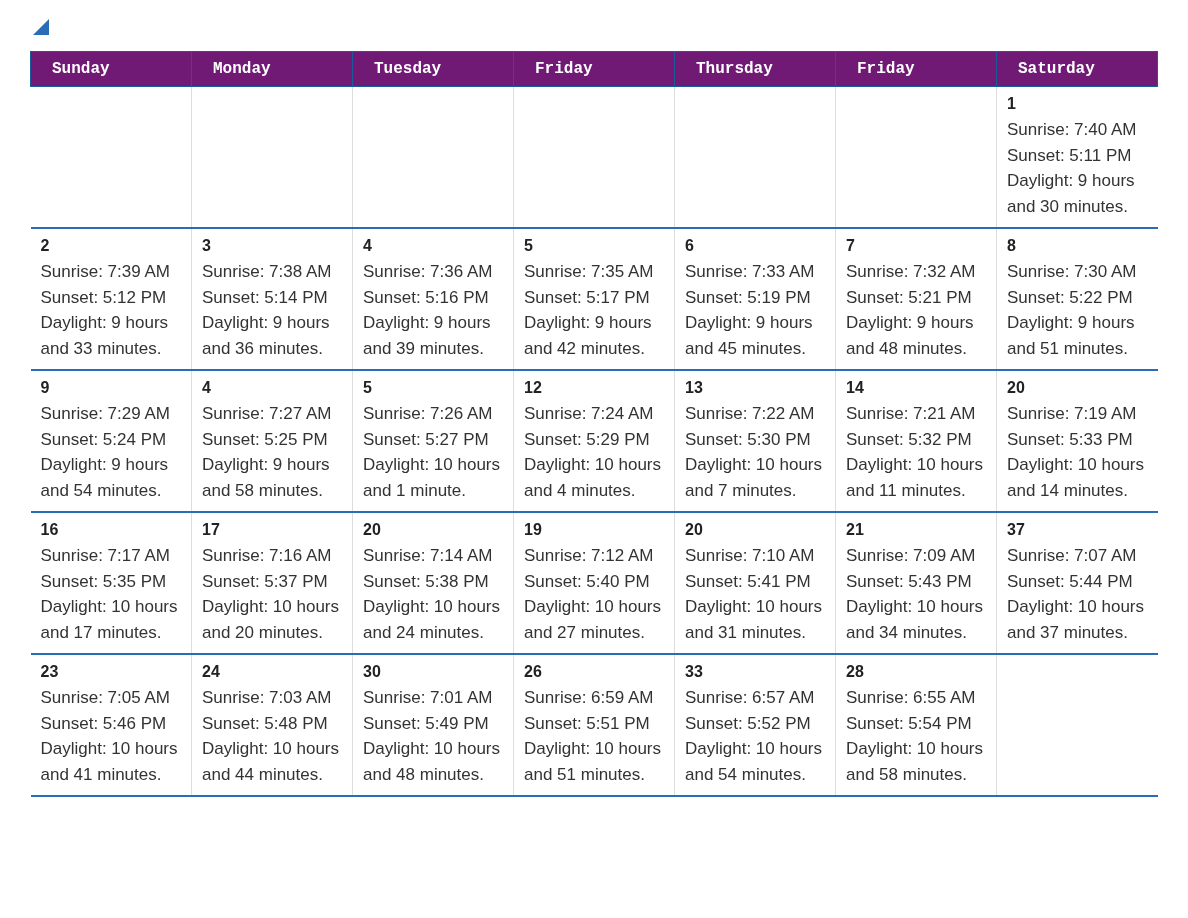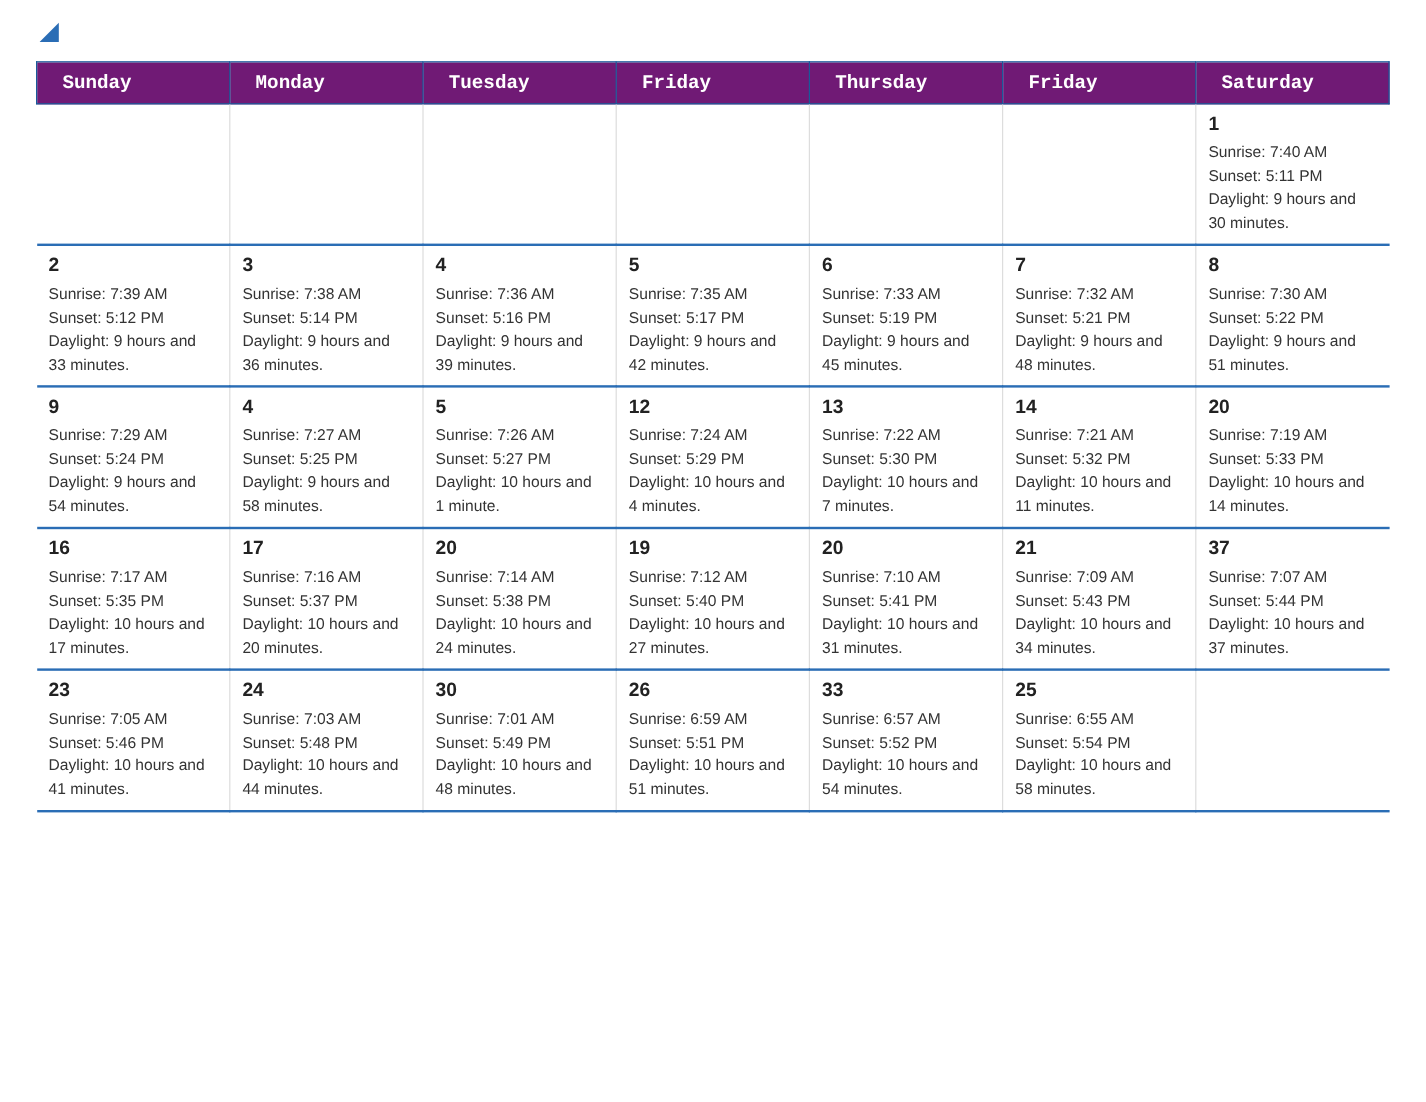--- a/index.html
+++ b/index.html
@@ -68,21 +68,21 @@
       border-right: none;
     }
     .day-number {
       font-size: 16px;
       font-weight: bold;
       color: #222;
       display: block;
       margin-bottom: 4px;
     }
     .day-info {
-      font-size: 13px;
+      font-size: 17px;
       color: #333;
       line-height: 1.5;
     }
     .logo-row {
       display: flex;
       align-items: center;
     }
     .logo-general {
       font-size: 30px;
       font-weight: bold;
@@ -238,19 +238,19 @@
         </td>
         <td>
           <span class="day-number">26</span>
           <div class="day-info">Sunrise: 6:59 AM<br>Sunset: 5:51 PM<br>Daylight: 10 hours and 51 minutes.</div>
         </td>
         <td>
           <span class="day-number">33</span>
           <div class="day-info">Sunrise: 6:57 AM<br>Sunset: 5:52 PM<br>Daylight: 10 hours and 54 minutes.</div>
         </td>
         <td>
-          <span class="day-number">25</span>
+          <span class="day-number">28</span>
           <div class="day-info">Sunrise: 6:55 AM<br>Sunset: 5:54 PM<br>Daylight: 10 hours and 58 minutes.</div>
         </td>
         <td></td>
       </tr>
     </tbody>
 </table>
 
 </body></html>

